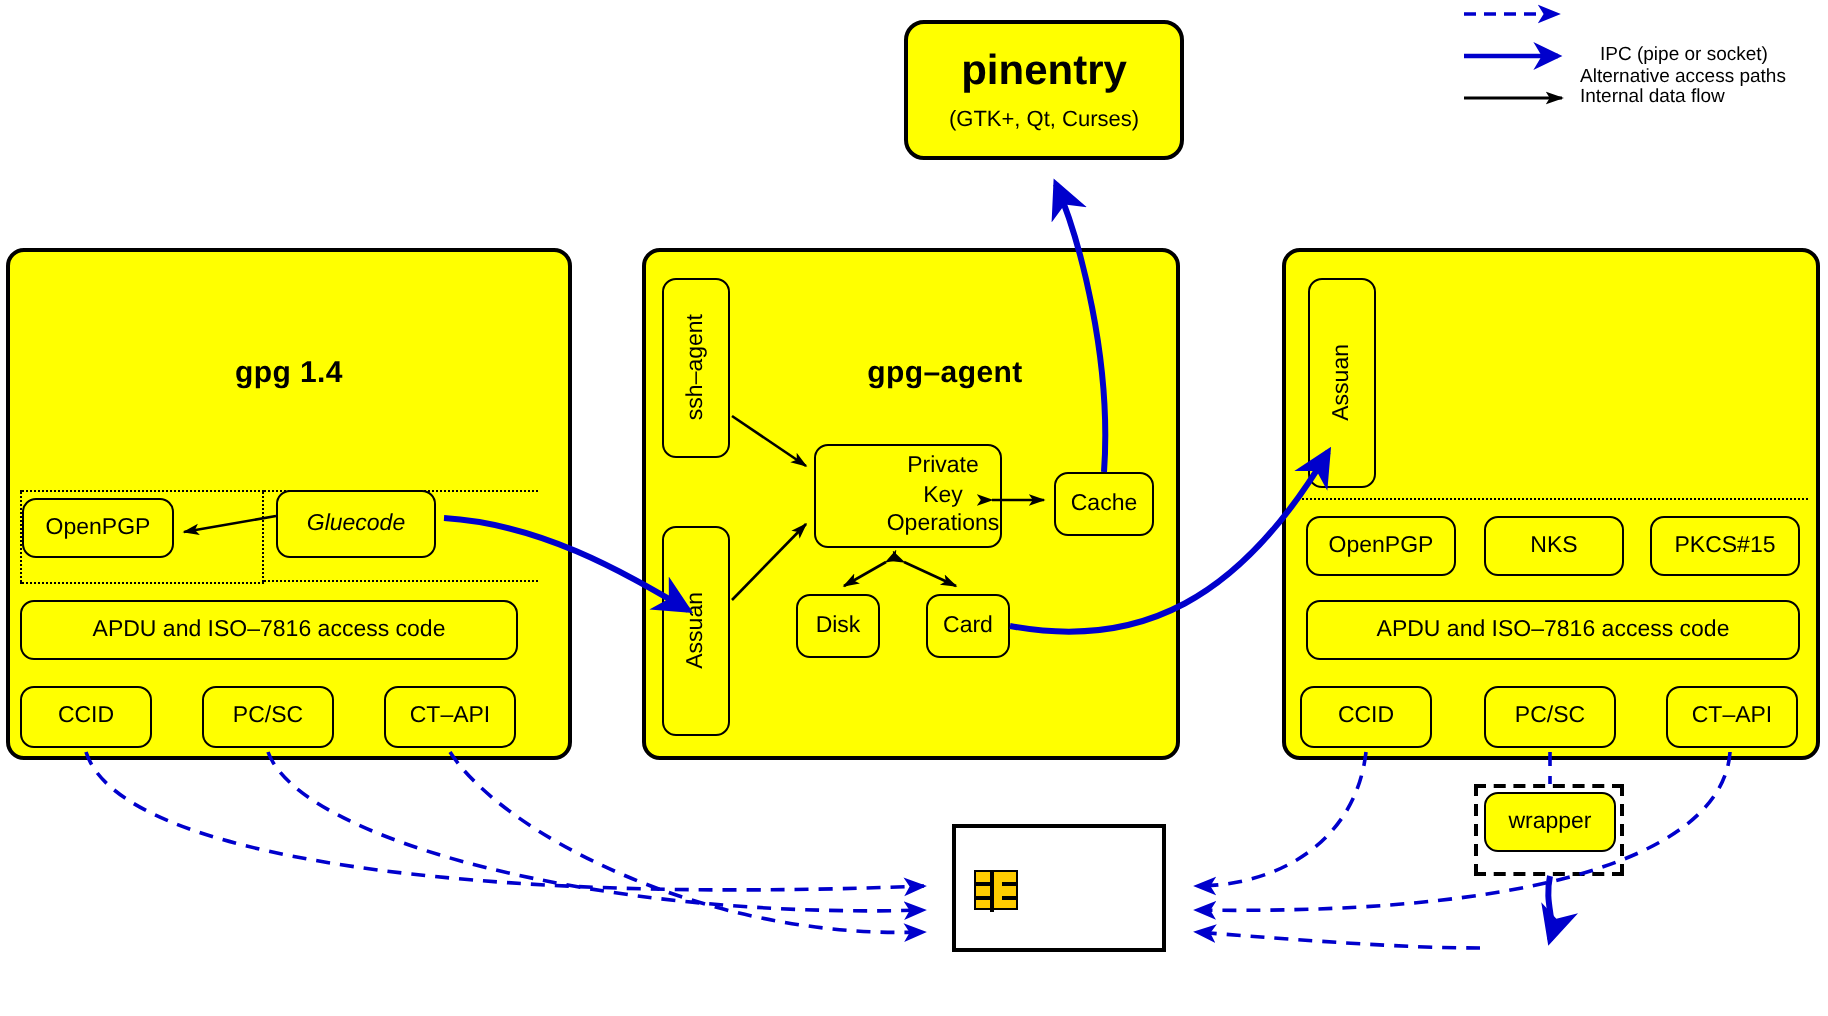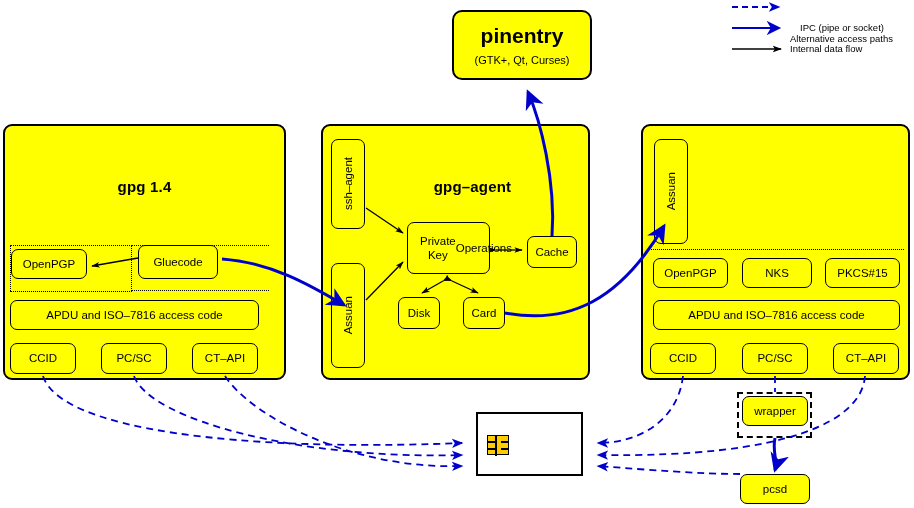--- a/index.html
+++ b/index.html
@@ -60,21 +60,21 @@
   <div class="panel-title" style="left:3px;top:178px;width:283px;">gpg 1.4</div>
 
   <div class="dotbox" style="left:10px;top:245px;width:122px;height:46px;border-bottom:none;"></div>
   <div class="dotbox" style="left:132px;top:245px;width:137px;height:46px;border-top:none;border-left:none;border-right:none;"></div>
   <div class="dotline" style="left:132px;top:245px;width:137px;"></div>
   <div class="dotline" style="left:10px;top:291px;width:122px;"></div>
 
   <div class="node" style="left:11px;top:249px;width:76px;height:30px;">
     <span>OpenPGP</span>
   </div>
-  <div class="node" style="left:138px;top:245px;width:80px;height:34px;">
+  <div class="node" style="left:138px;top:245px;width:80px;height:34px;font-style:italic;">
     <span>Gluecode</span>
   </div>
 
   <div class="node" style="left:10px;top:300px;width:249px;height:30px;">
     <span>APDU and ISO–7816 access code</span>
   </div>
 
   <div class="node" style="left:10px;top:343px;width:66px;height:31px;">
     <span>CCID</span>
   </div>
@@ -88,21 +88,21 @@
   <div class="panel" style="left:321px;top:124px;width:269px;height:256px;"></div>
   <div class="panel-title" style="left:355px;top:178px;width:235px;">gpg–agent</div>
 
   <div class="node" style="left:331px;top:139px;width:34px;height:90px;">
     <span class="vert">ssh–agent</span>
   </div>
   <div class="node" style="left:331px;top:263px;width:34px;height:105px;">
     <span class="vert">Assuan</span>
   </div>
 
-  <div class="node" style="left:407px;top:222px;width:83px;height:52px;padding-left:35px;">
+  <div class="node" style="left:407px;top:222px;width:94px;height:52px;flex-direction:column;padding-left:35px;">
     <span>Private Key</span>
     <span>Operations</span>
   </div>
 
   <div class="node" style="left:527px;top:236px;width:50px;height:32px;">
     <span>Cache</span>
   </div>
   <div class="node" style="left:398px;top:297px;width:42px;height:32px;">
     <span>Disk</span>
   </div>
@@ -137,23 +137,20 @@
   <div class="node" style="left:742px;top:343px;width:66px;height:31px;">
     <span>PC/SC</span>
   </div>
   <div class="node" style="left:833px;top:343px;width:66px;height:31px;">
     <span>CT–API</span>
   </div>
 
   <div class="dashbox" style="left:737px;top:392px;width:75px;height:46px;"></div>
   <div class="node" style="left:742px;top:396px;width:66px;height:30px;">
     <span>wrapper</span>
-  </div>
-  <div class="node" style="left:740px;top:474px;width:70px;height:30px;">
-    <span>pcsd</span>
   </div>
 
   <div id="smartcard"></div>
   <div id="chip">
     <i style="left:7px;top:0;width:1.5px;height:20px;"></i>
     <i style="left:0;top:5px;width:7px;height:1.5px;"></i>
     <i style="left:0;top:12px;width:7px;height:1.5px;"></i>
     <i style="left:13px;top:5px;width:7px;height:1.5px;"></i>
     <i style="left:13px;top:12px;width:7px;height:1.5px;"></i>
   </div>

